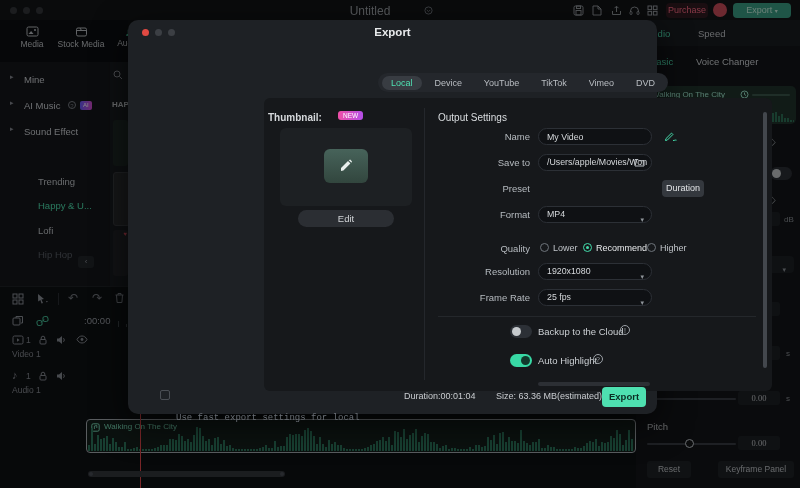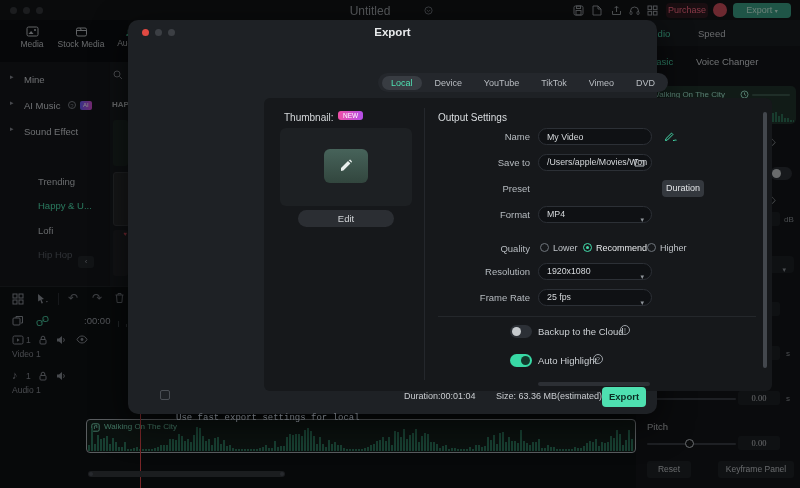--- a/index.html
+++ b/index.html
@@ -667,21 +667,21 @@
       <span class="dtab active">Local</span>
       <span class="dtab">Device</span>
       <span class="dtab">YouTube</span>
       <span class="dtab">TikTok</span>
       <span class="dtab">Vimeo</span>
       <span class="dtab">DVD</span>
     </div>
 
     <div class="dpanel">
 
-      <span class="abs" style="left:20px;top:14px;font-size:10px;font-weight:normal;color:#d5d8db;">Thumbnail:</span>
+      <span class="abs" style="left:4px;top:14px;font-size:10px;font-weight:bold;color:#d5d8db;">Thumbnail:</span>
       <span class="abs" style="left:74px;top:13px;padding:1px 5px;border-radius:3px;font-size:6.5px;color:#fff;background:linear-gradient(90deg,#ef4fa6,#b44fe8);">NEW</span>
       <div class="abs" style="left:16px;top:30px;width:132px;height:78px;background:#1d2023;border-radius:6px;">
         <div style="position:absolute;left:44px;top:21px;width:44px;height:34px;border-radius:6px;background:linear-gradient(180deg,#47635a,#32463e);">
           <span class="ic" style="position:absolute;left:15px;top:10px;">
             <svg width="14" height="14" viewBox="0 0 14 14" fill="#e8efec">
                 <path d="M2 12l2.4-.6 7-7L9 2 2 9z"></path>
                 <path d="M9.8 1.2l2.6 2.6 0.6-1.4L11.2.6z"></path>
               </svg>
           </span>
         </div>

